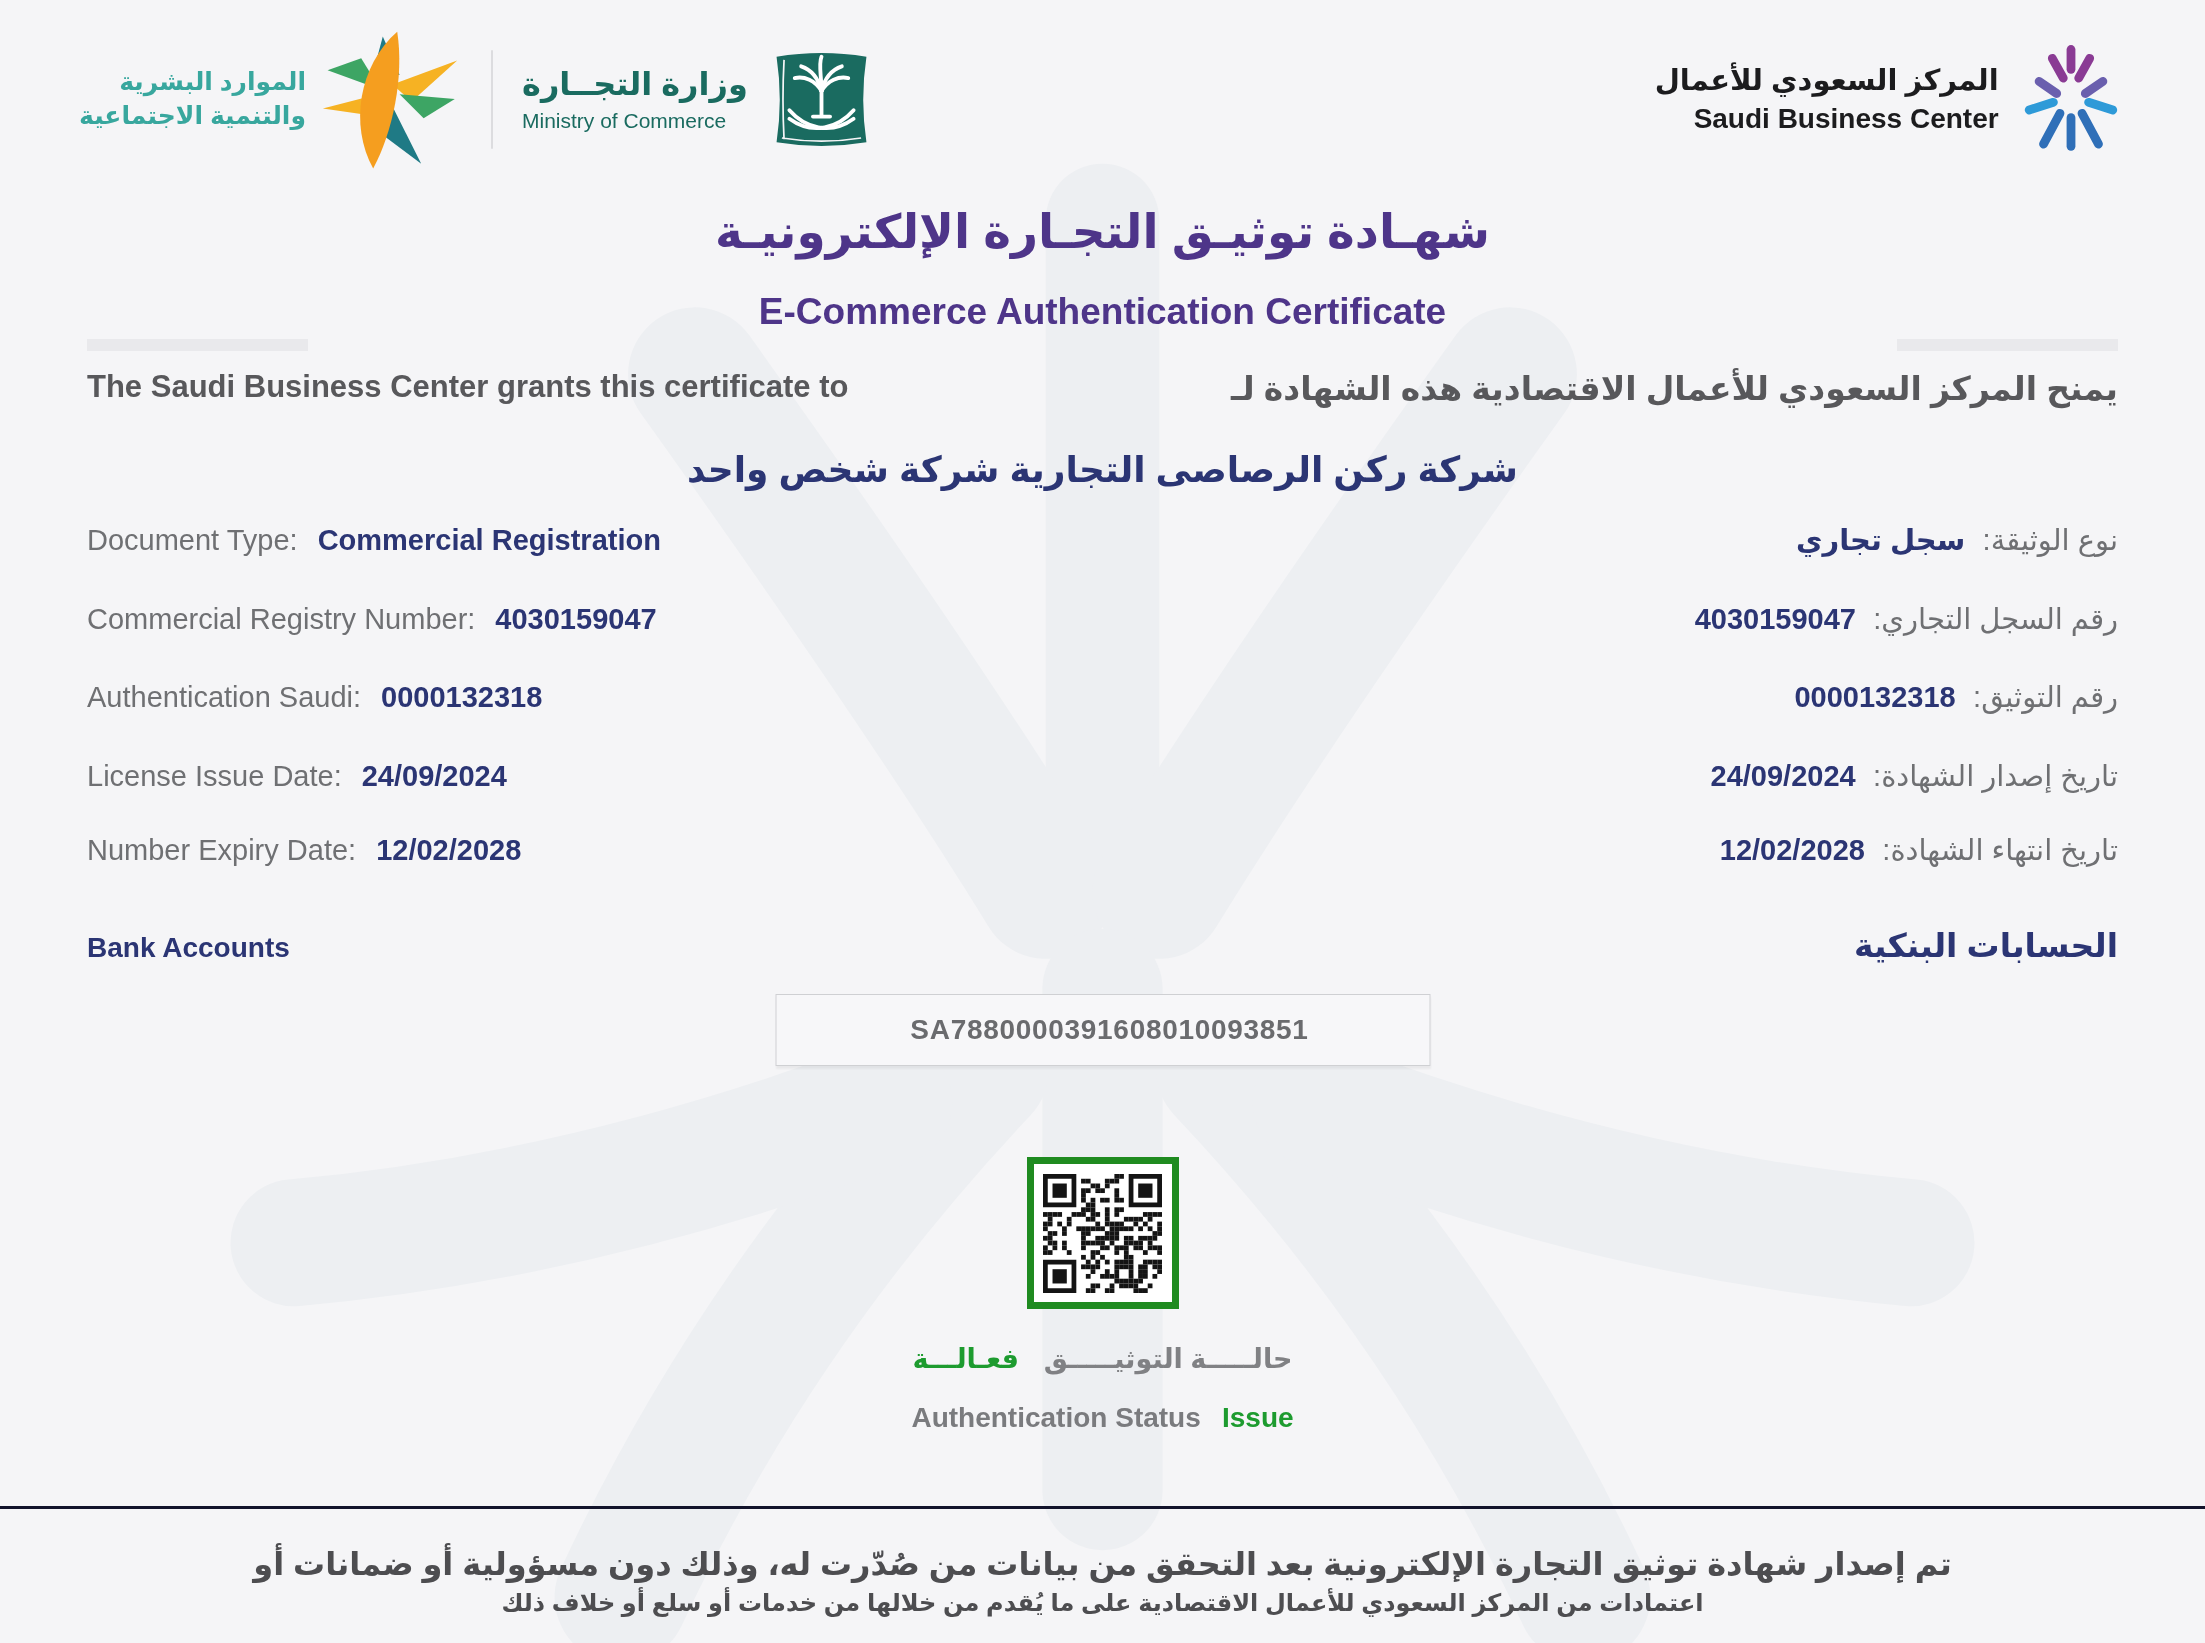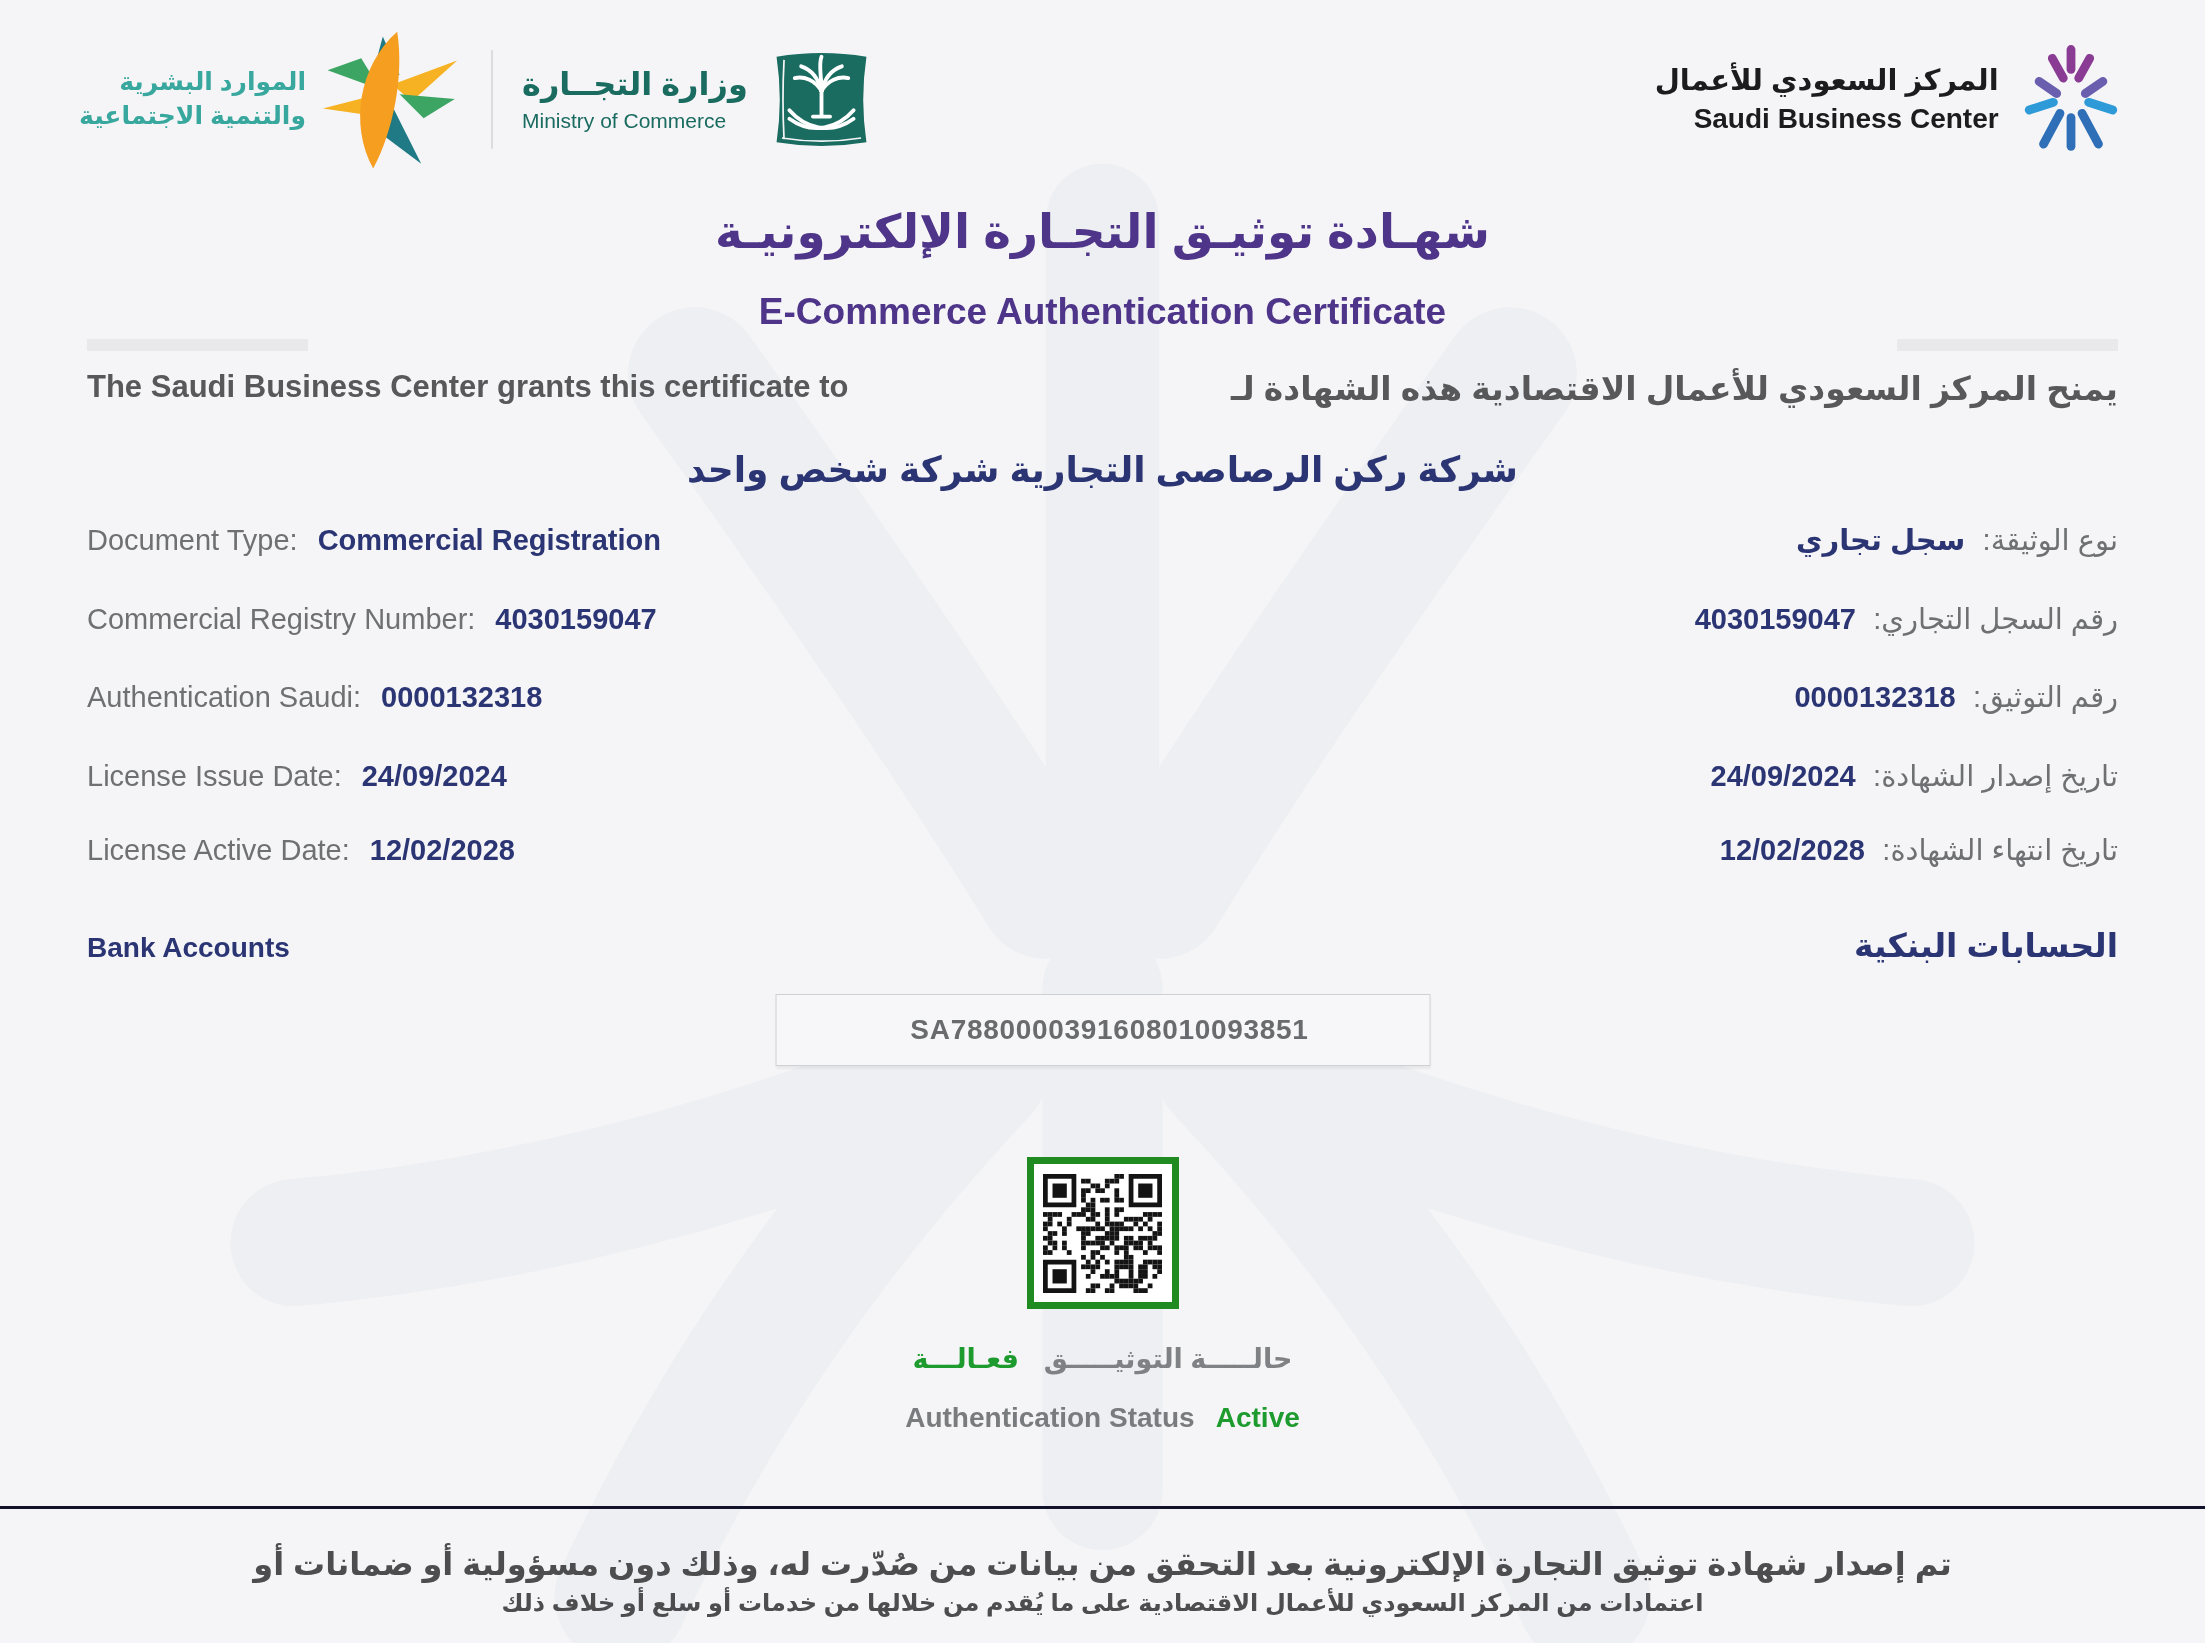--- a/index.html
+++ b/index.html
@@ -210,21 +210,21 @@
       <span class="f-label">License Issue Date:</span>
       <span class="f-value">24/09/2024</span>
     </div>
     <div class="f-ar">
       <span class="f-label">تاريخ إصدار الشهادة:</span>
       <span class="f-value">24/09/2024</span>
     </div>
   </div>
   <div class="field-row" style="top:833px;">
     <div class="f-en">
-      <span class="f-label">License Active Date:</span>
+      <span class="f-label">Number Expiry Date:</span>
       <span class="f-value">12/02/2028</span>
     </div>
     <div class="f-ar">
       <span class="f-label">تاريخ انتهاء الشهادة:</span>
       <span class="f-value">12/02/2028</span>
     </div>
   </div>
 
   <div class="bank-row">
     <div class="bank-en">Bank Accounts</div>
@@ -456,21 +456,21 @@
         </g>
       </svg>
   </div>
 
   <div class="status-ar">
     <span class="lbl">حالـــــة التوثيـــــق</span>
     <span class="val">فعـالـــة</span>
   </div>
   <div class="status-en">
     <span class="lbl">Authentication Status</span>
-    <span class="val">Active</span>
+    <span class="val">Issue</span>
   </div>
 
   <div class="footer-line"></div>
   <div class="footer-t1">تم إصدار شهادة توثيق التجارة الإلكترونية بعد التحقق من بيانات من صُدّرت له، وذلك دون مسؤولية أو ضمانات أو</div>
   <div class="footer-t2">اعتمادات من المركز السعودي للأعمال الاقتصادية على ما يُقدم من خلالها من خدمات أو سلع أو خلاف ذلك</div>
 
 </div>
 
 
 </body></html>

